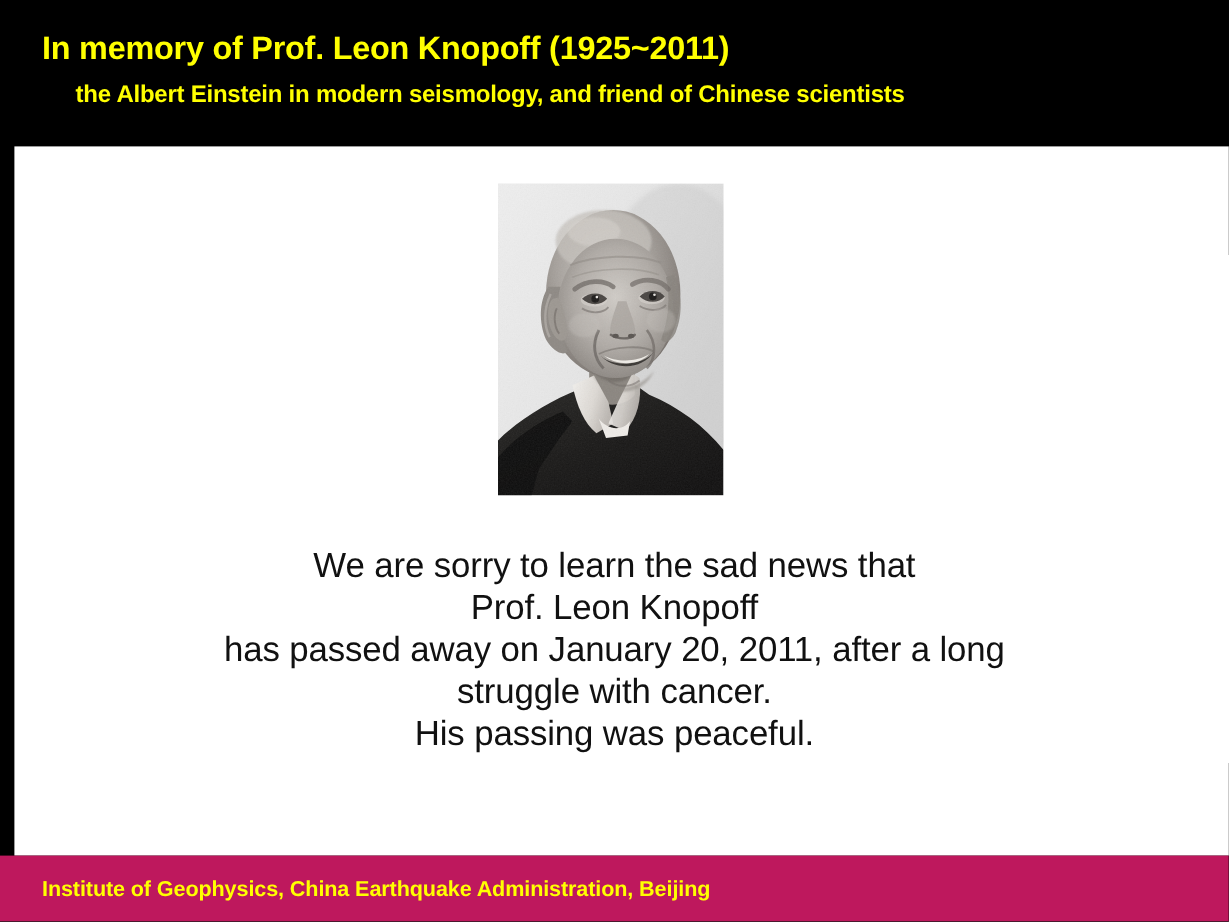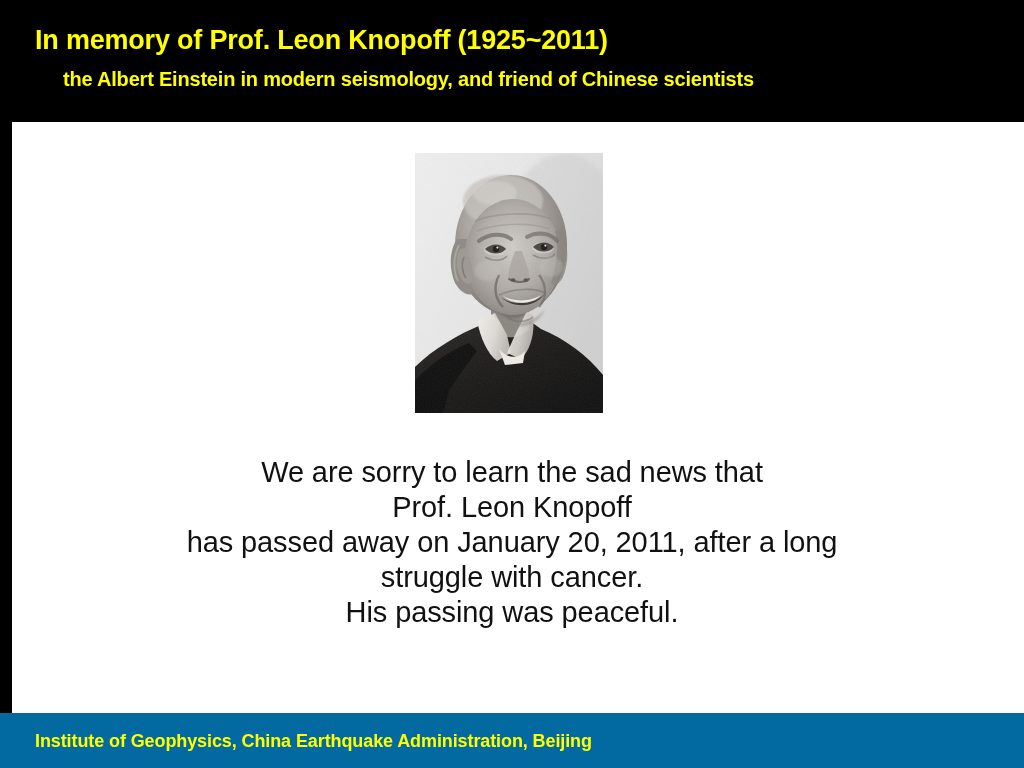--- a/index.html
+++ b/index.html
@@ -104,21 +104,21 @@
     white-space: nowrap;
   }
 
   
   #footer {
     position: absolute;
     left: 0;
     top: 713px;
     width: 1024px;
     height: 55px;
-    background: #0369a1;
+    background: #be185d;
     text-decoration: underline;
   }
   #footer-text {
     position: absolute;
     left: 35px;
     top: 17px;
     color: #ffff00;
     font-family: "Liberation Sans", sans-serif;
     font-weight: bold;
     font-size: 18px;

